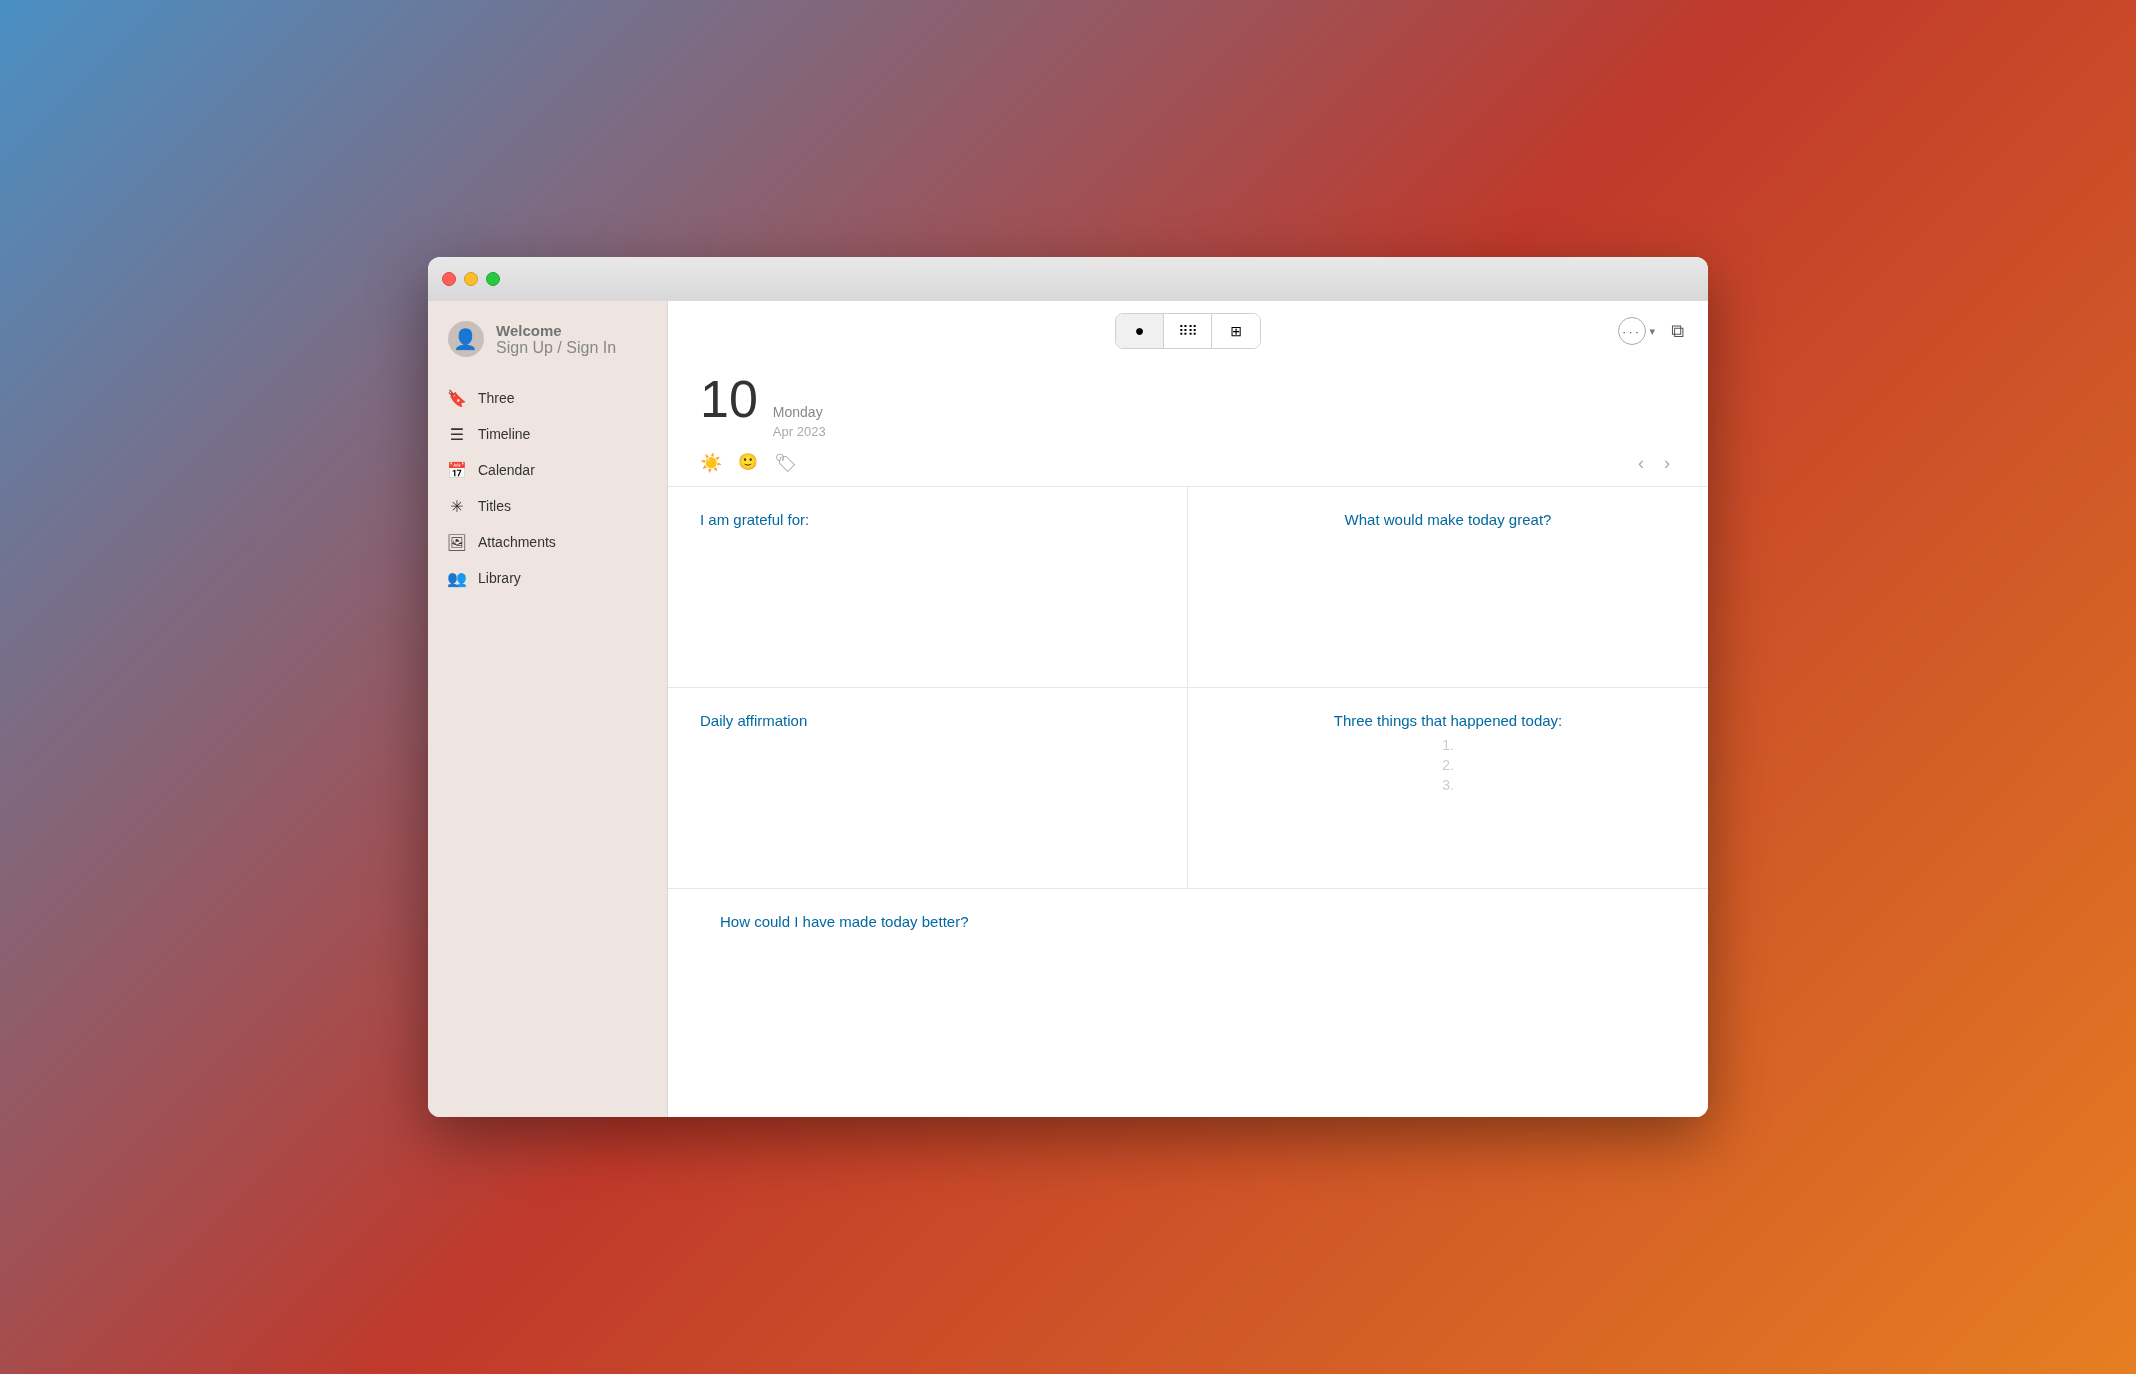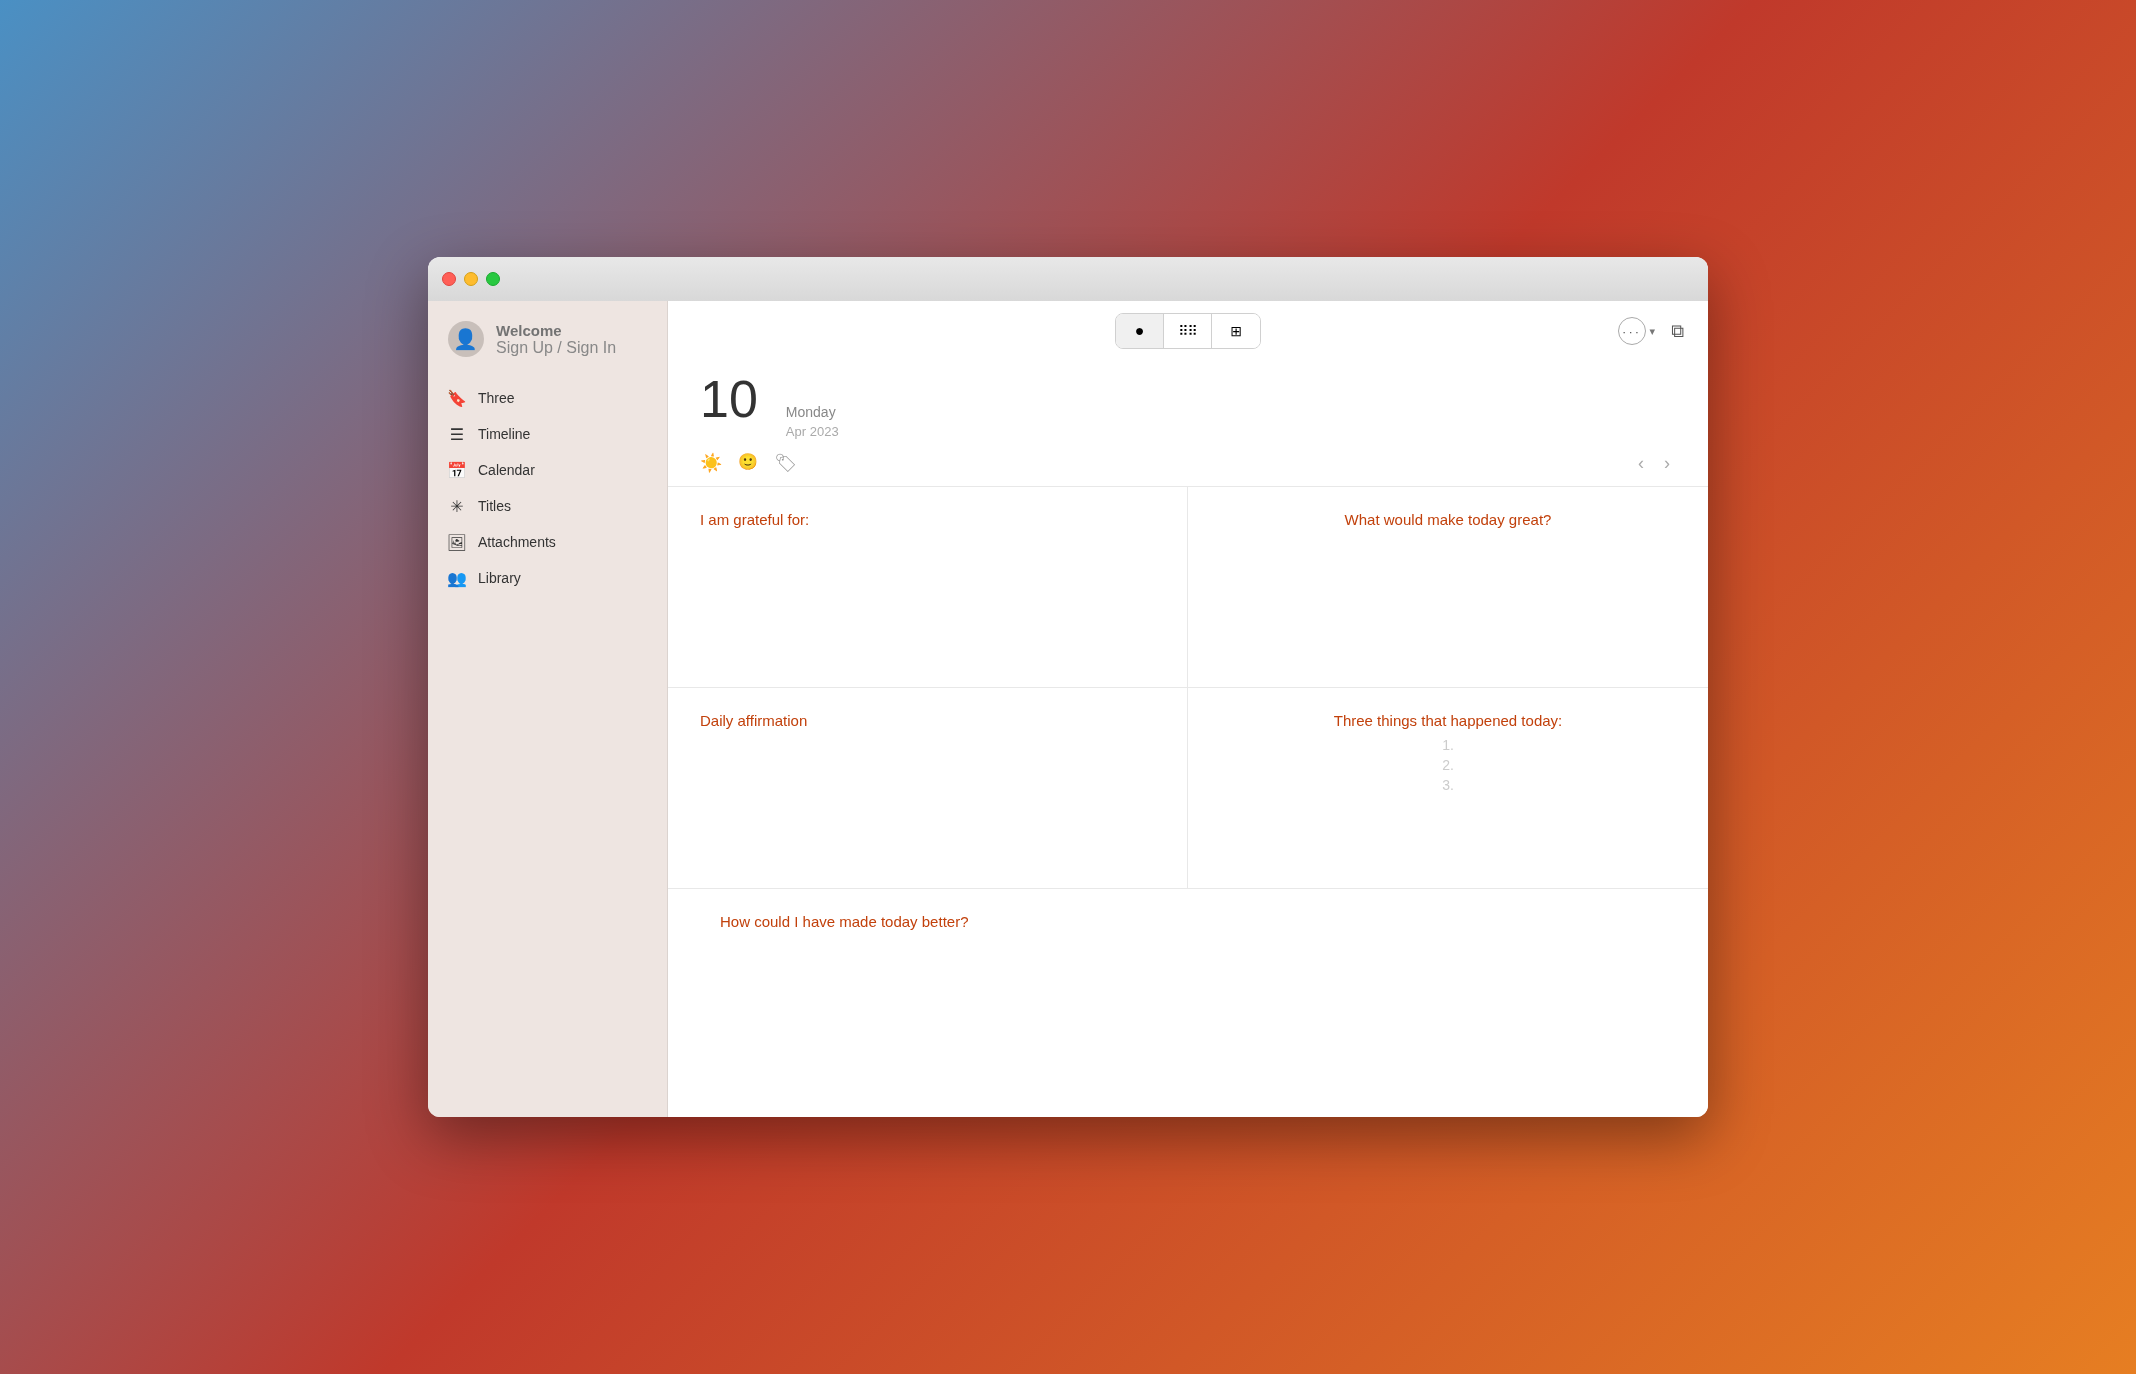--- a/index.html
+++ b/index.html
@@ -193,21 +193,21 @@
       gap: 4px;
       cursor: pointer;
       color: #555;
       font-size: 16px;
     }
     
     .date-header {
       padding: 12px 32px 0 32px;
       display: flex;
       align-items: baseline;
-      gap: 28px;
+      gap: 15px;
       flex-shrink: 0;
     }
     .date-day {
       font-size: 52px;
       font-weight: 300;
       color: #333;
       line-height: 1;
     }
     .date-info {
       display: flex;
@@ -263,21 +263,21 @@
       border-bottom: 1px solid #e8e8e8;
     }
     .journal-cell {
       padding: 24px 32px;
       min-height: 200px;
       border-right: 1px solid #e8e8e8;
     }
     .journal-cell:last-child { border-right: none; text-align: center; }
     .journal-cell-prompt {
       font-size: 15px;
-      color: #c2410c;
+      color: #0369a1;
       font-weight: 400;
     }
     .journal-grid-middle {
       display: grid;
       grid-template-columns: 1fr 1fr;
       border-bottom: 1px solid #e8e8e8;
     }
     .journal-cell-list .list-items {
       margin-top: 8px;
       display: flex;

